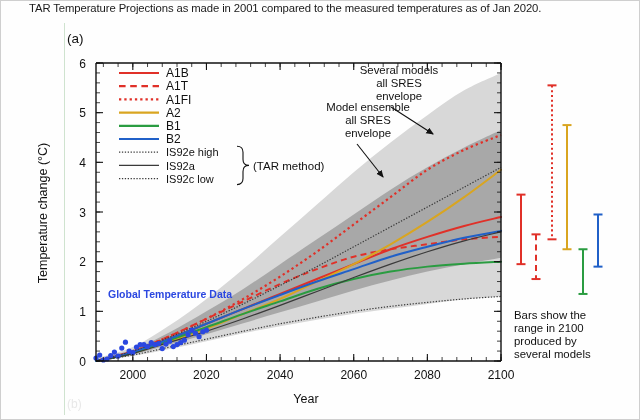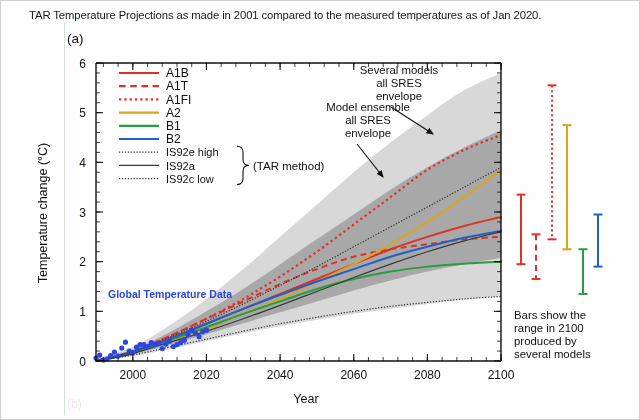--- a/index.html
+++ b/index.html
@@ -3,21 +3,21 @@
 <meta charset="utf-8">
 <style>
   html,body{margin:0;padding:0;}
   body{
     width:640px;height:420px;background:#fdfdfd;overflow:hidden;
     font-family:"Liberation Sans", sans-serif;color:#000;
     -webkit-font-smoothing:antialiased;
   }
   #root{position:relative;width:640px;height:420px;border:1px solid #cfcfcf;box-sizing:border-box;background:#fefefe;}
   #figure-title{
-    position:absolute;left:28px;top:8px;width:600px;
+    position:absolute;left:28px;top:1px;width:600px;
     font-size:11.3px;letter-spacing:-0.1px;color:#1a1a1a;white-space:nowrap;
   }
   .vrule{position:absolute;left:63px;top:22px;width:1px;height:392px;background:#cfe3cf;}
   #panel-label{position:absolute;left:66px;top:30px;font-size:13.5px;color:#111;}
   #panel-label-b{position:absolute;left:66px;top:396px;font-size:12px;color:#e8e8e8;}
   svg{position:absolute;left:0;top:0;}
   .axis-line{stroke:#111;stroke-width:1.4;fill:none;}
   .tickmark{stroke:#111;stroke-width:1.1;}
   .tickmark-minor{stroke:#111;stroke-width:0.8;}
   .ticklabel{font-family:"Liberation Sans",sans-serif;font-size:12px;fill:#111;}

